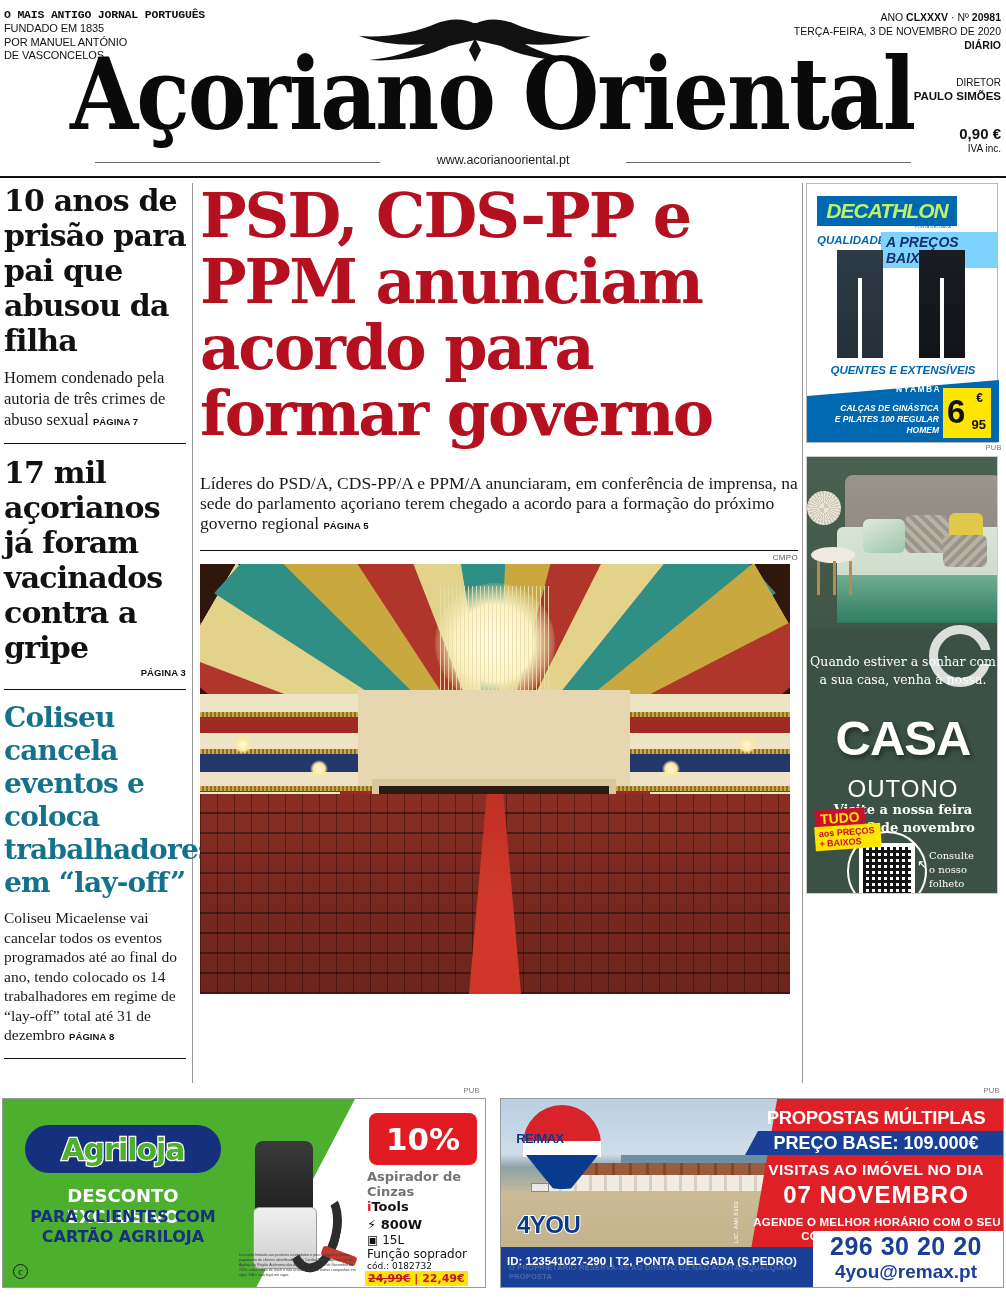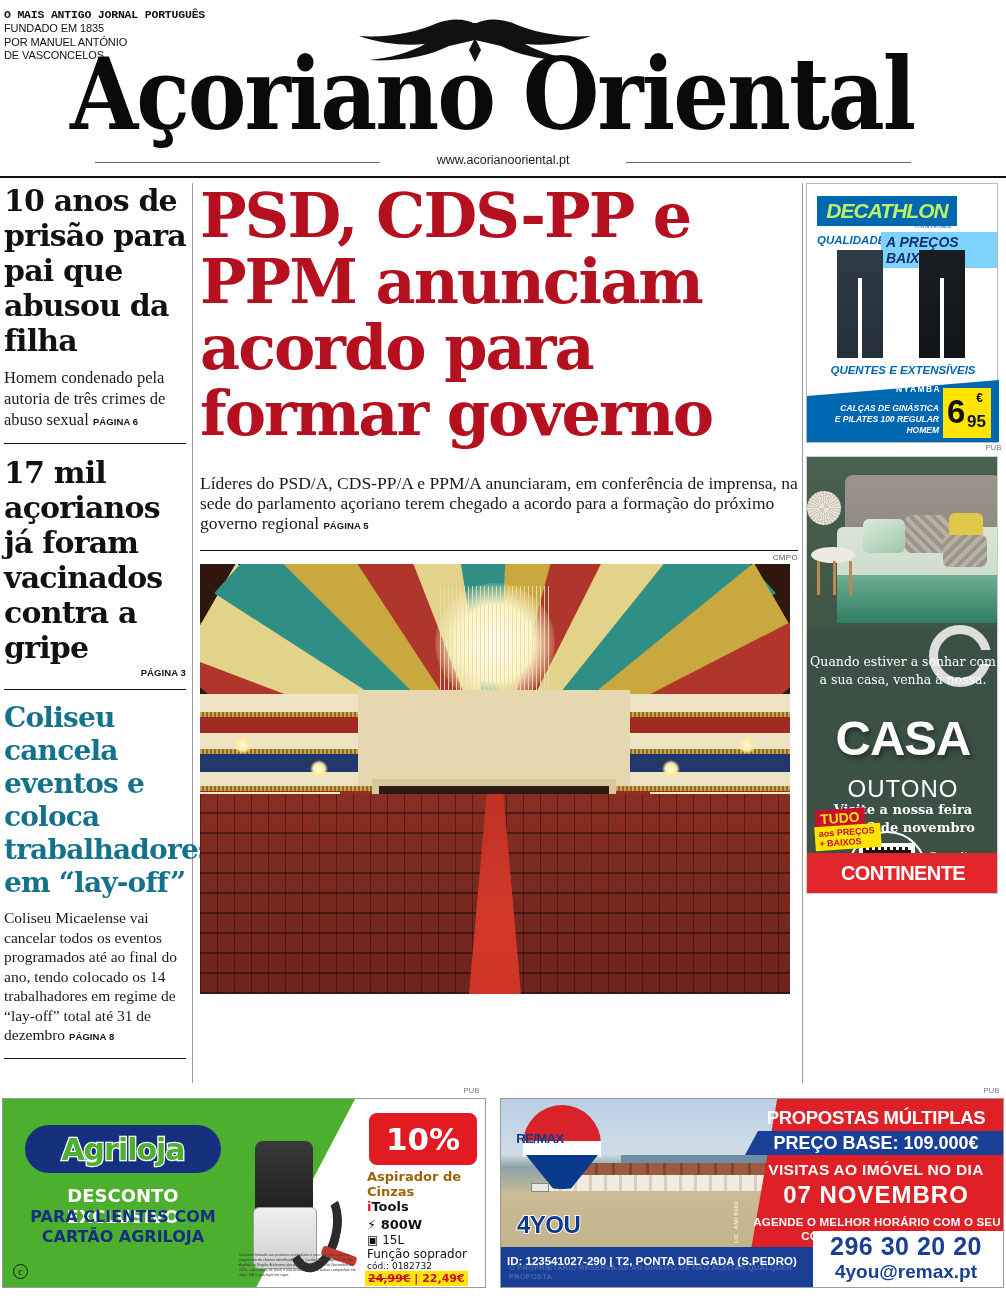--- a/index.html
+++ b/index.html
@@ -168,21 +168,21 @@
             font-weight:bold; font-size:8.5px; color:#fff; letter-spacing:1.4px; }
   .dec-desc { position:absolute; left:4px; right:58px; bottom:6px; text-align:right;
               font-family:"Liberation Sans",sans-serif; font-style:italic; font-weight:bold;
               font-size:8.5px; line-height:11px; color:#fff; }
   .dec-price { position:absolute; right:6px; bottom:4px; width:48px; height:50px; background:#ffe500; }
   .dec-price .big { position:absolute; left:4px; top:2px; font-family:"Liberation Sans",sans-serif;
                     font-weight:bold; font-size:33px; color:#111; line-height:44px; }
   .dec-price .eur { position:absolute; right:8px; top:3px; font-family:"Liberation Sans",sans-serif;
                     font-weight:bold; font-size:12px; color:#111; }
   .dec-price .cent { position:absolute; right:5px; bottom:6px; font-family:"Liberation Sans",sans-serif;
-                     font-weight:bold; font-size:17px; color:#111; }
+                     font-weight:bold; font-size:13px; color:#111; }
   .pub { font-family:"Liberation Sans",sans-serif; font-size:7.5px; color:#777;
          text-align:right; letter-spacing:.4px; }
 
   .ad-cont { position:relative; width:192px; height:438px; background:#3c5145; overflow:hidden;
              border:1px solid #cdcdcd; }
   .cont-photo { position:absolute; left:0; top:0; width:192px; height:172px;
                 background: linear-gradient(180deg,#4a6050 0%,#3f5545 100%); overflow:hidden; }
   .cp-bed { position:absolute; left:38px; top:18px; width:156px; height:110px;
             background:linear-gradient(180deg,#9a948c 0%,#8a8279 100%); border-radius:8px 8px 0 0; }
   .cp-mat { position:absolute; left:30px; top:70px; width:170px; height:92px;
@@ -263,21 +263,21 @@
   .vac-hose { position:absolute; left:286px; top:88px; width:52px; height:86px;
               border:9px solid #2c2c2c; border-radius:50%; border-top-color:transparent;
               border-left-color:transparent; transform: rotate(12deg); }
   .vac-nozzle { position:absolute; left:318px; top:152px; width:36px; height:10px;
                 background:#c0392b; border-radius:3px; transform:rotate(20deg); }
   .disc { position:absolute; left:366px; top:14px; width:108px; height:52px; background:#e21b23;
           border-radius:8px; display:flex; align-items:center; justify-content:center; }
   .disc span { font-family:"DejaVu Sans", sans-serif; font-weight:bold; font-size:31px; color:#fff; }
   .prod-t { position:absolute; left:364px; top:70px; width:122px;
             font-family:"DejaVu Sans", sans-serif; font-weight:bold; font-size:13px;
-            line-height:15px; color:#a16207; }
+            line-height:15px; color:#737373; }
   .prod-br { position:absolute; left:364px; top:100px; font-family:"DejaVu Sans", sans-serif;
              font-weight:bold; font-size:13px; color:#111; }
   .prod-br i { color:#e21b23; font-style:normal; }
   .prod-w { position:absolute; left:364px; top:118px; font-family:"DejaVu Sans", sans-serif;
             font-weight:bold; font-size:13px; color:#111; }
   .prod-l { position:absolute; left:364px; top:134px; font-family:"DejaVu Sans", sans-serif;
             font-size:12px; color:#111; }
   .prod-f { position:absolute; left:364px; top:148px; font-family:"DejaVu Sans", sans-serif;
             font-size:12px; color:#111; }
   .prod-c { position:absolute; left:364px; top:162px; font-family:"DejaVu Sans", sans-serif;
@@ -355,20 +355,29 @@
 <div class="page">
 
   <div class="masthead">
     <div class="mh-left">
       <div class="l1">O MAIS ANTIGO JORNAL PORTUGUÊS</div>
       <div class="l2">FUNDADO EM 1835</div>
       <div class="l3">POR MANUEL ANTÓNIO</div>
       <div class="l4">DE VASCONCELOS</div>
     </div>
 
+    <div class="mh-right">
+      <div class="ano"><span>ANO </span><b>CLXXXV</b><span> · Nº </span><b>20981</b></div>
+      <div class="data">TERÇA-FEIRA, 3 DE NOVEMBRO DE 2020</div>
+      <div class="diario">DIÁRIO</div>
+      <div class="dirlabel">DIRETOR</div>
+      <div class="dirname">PAULO SIMÕES</div>
+      <div class="preco">0,90 €</div>
+      <div class="iva">IVA inc.</div>
+    </div>
 
     <div class="logo-wrap">
       <svg class="eagle" viewBox="0 0 300 60">
         <path d="M150 8 C140 2 124 2 110 8 C92 16 64 22 34 20 C58 28 80 30 100 28 C86 36 66 42 44 44 C74 46 104 40 124 30 L150 24 L176 30 C196 40 226 46 256 44 C234 42 214 36 200 28 C220 30 242 28 266 20 C236 22 208 16 190 8 C176 2 160 2 150 8 Z" fill="#111"></path>
         <path d="M150 22 L144 34 L150 46 L156 34 Z" fill="#111"></path>
         <circle cx="150" cy="12" r="5" fill="#111"></circle>
       </svg>
       <div class="logo-text">Açoriano Oriental</div>
     </div>
 
@@ -380,21 +389,21 @@
     <div class="rule-top"></div>
   </div>
 
   <div class="vrule v1"></div>
   <div class="vrule v2"></div>
 
   <div class="col-left">
 
     <div>
       <div class="lhead">10 anos de prisão para pai que abusou da filha</div>
-      <div class="lbody"><span>Homem condenado pela autoria de três crimes de abuso sexual</span> <span class="pag">PÁGINA 6</span></div>
+      <div class="lbody"><span>Homem condenado pela autoria de três crimes de abuso sexual</span> <span class="pag">PÁGINA 7</span></div>
     </div>
 
     <div class="hrule"></div>
 
     <div>
       <div class="lhead">17 mil açorianos já foram vacinados contra a gripe</div>
       <span class="pag pag-right">PÁGINA 3</span>
     </div>
 
     <div class="hrule"></div>
@@ -527,23 +536,20 @@
       <div class="cont-arrow">↖</div>
       <div class="cont-consulte">
         <span>Consulte</span><br>
         <span>o nosso</span><br>
         <span>folheto</span>
       </div>
       <div class="cont-tudo">
         <span class="tudo-a">TUDO</span>
         <span class="tudo-b">aos PREÇOS + BAIXOS</span>
       </div>
-      <div class="cont-footer">
-          <span>CONTINENTE</span>
-        </div>
     </div>
   </div>
 
   <div class="bottom">
     <div class="pub-l pub">PUB</div>
     <div class="pub-r pub">PUB</div>
 
     <div class="ad-agri">
       <div class="agri-green"></div>
       <div class="agri-logo">

